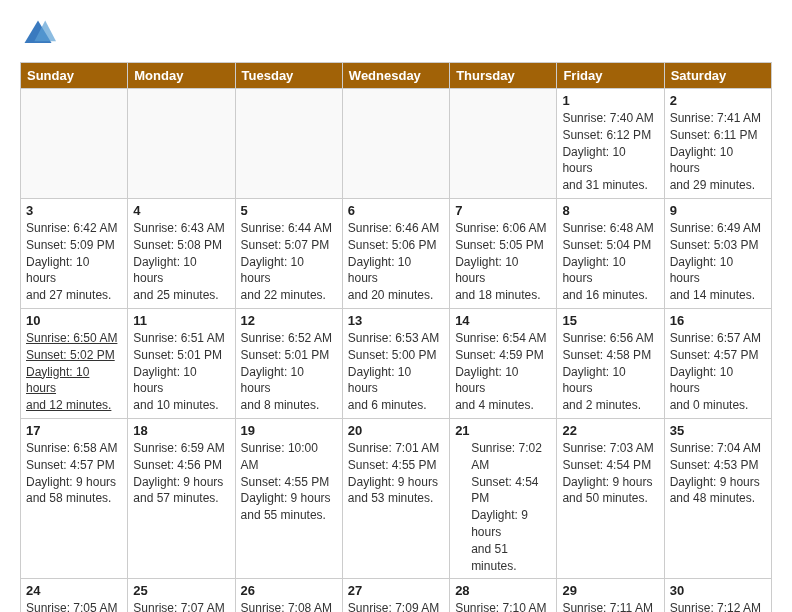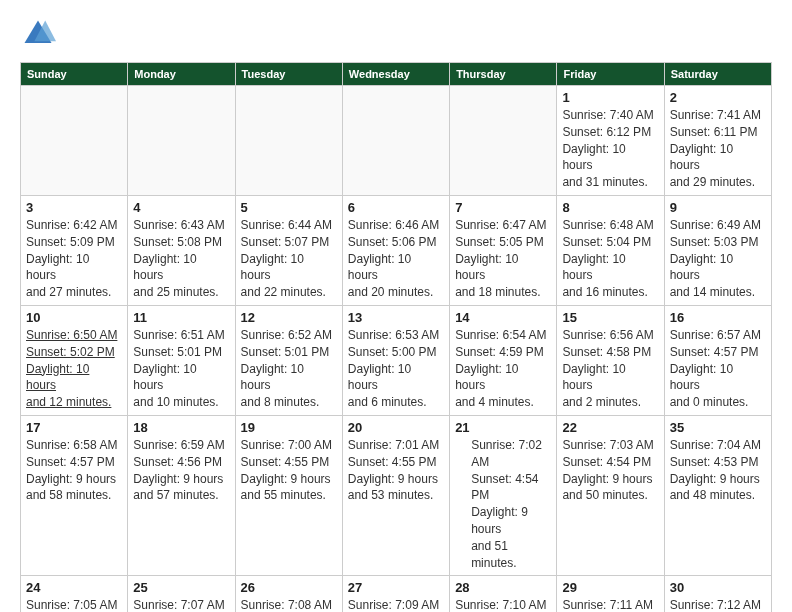--- a/index.html
+++ b/index.html
@@ -54,25 +54,25 @@
     .location {
       font-size: 14px;
       color: #555;
     }
     .calendar {
       width: 100%;
       border-collapse: collapse;
       table-layout: fixed;
     }
     .calendar th {
-      background-color: #14532d;
+      background-color: #a16207;
       color: #fff;
       text-align: left;
       padding: 5px 6px;
-      font-size: 11px;
+      font-size: 13px;
       font-weight: bold;
       border: 1px solid #ccc;
     }
     .calendar td {
       vertical-align: top;
       border: 1px solid #ccc;
       padding: 4px 5px;
       font-size: 10.5px;
       color: #222;
       height: 85px;
@@ -172,21 +172,21 @@
           </td>
           <td>
             <span class="day-num">6</span>
             <div class="day-info" style="white-space: pre-line;">Sunrise: 6:46 AM
 Sunset: 5:06 PM
 Daylight: 10 hours
 and 20 minutes.</div>
           </td>
           <td>
             <span class="day-num">7</span>
-            <div class="day-info" style="white-space: pre-line;">Sunrise: 6:47 AM
+            <div class="day-info" style="white-space: pre-line;">Sunrise: 6:06 AM
 Sunset: 5:05 PM
 Daylight: 10 hours
 and 18 minutes.</div>
           </td>
           <td>
             <span class="day-num">8</span>
             <div class="day-info" style="white-space: pre-line;">Sunrise: 6:48 AM
 Sunset: 5:04 PM
 Daylight: 10 hours
 and 16 minutes.</div>
@@ -260,21 +260,21 @@
           </td>
           <td>
             <span class="day-num">18</span>
             <div class="day-info" style="white-space: pre-line;">Sunrise: 6:59 AM
 Sunset: 4:56 PM
 Daylight: 9 hours
 and 57 minutes.</div>
           </td>
           <td>
             <span class="day-num">19</span>
-            <div class="day-info" style="white-space: pre-line;">Sunrise: 7:00 AM
+            <div class="day-info" style="white-space: pre-line;">Sunrise: 10:00 AM
 Sunset: 4:55 PM
 Daylight: 9 hours
 and 55 minutes.</div>
           </td>
           <td>
             <span class="day-num">20</span>
             <div class="day-info" style="white-space: pre-line;">Sunrise: 7:01 AM
 Sunset: 4:55 PM
 Daylight: 9 hours
 and 53 minutes.</div>

